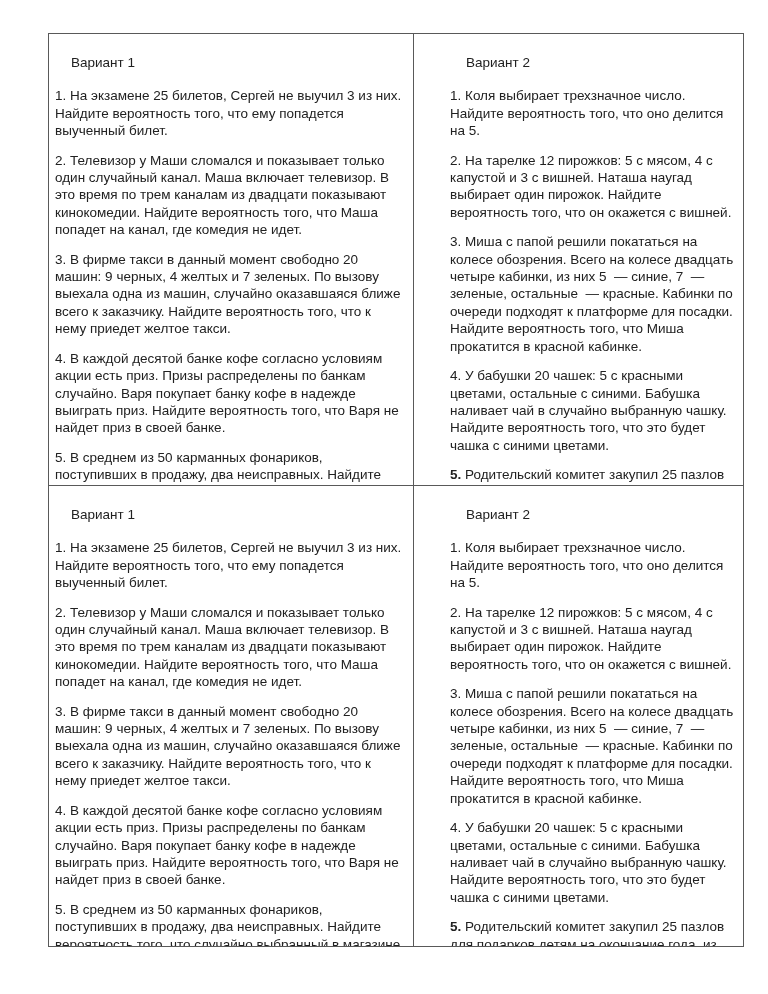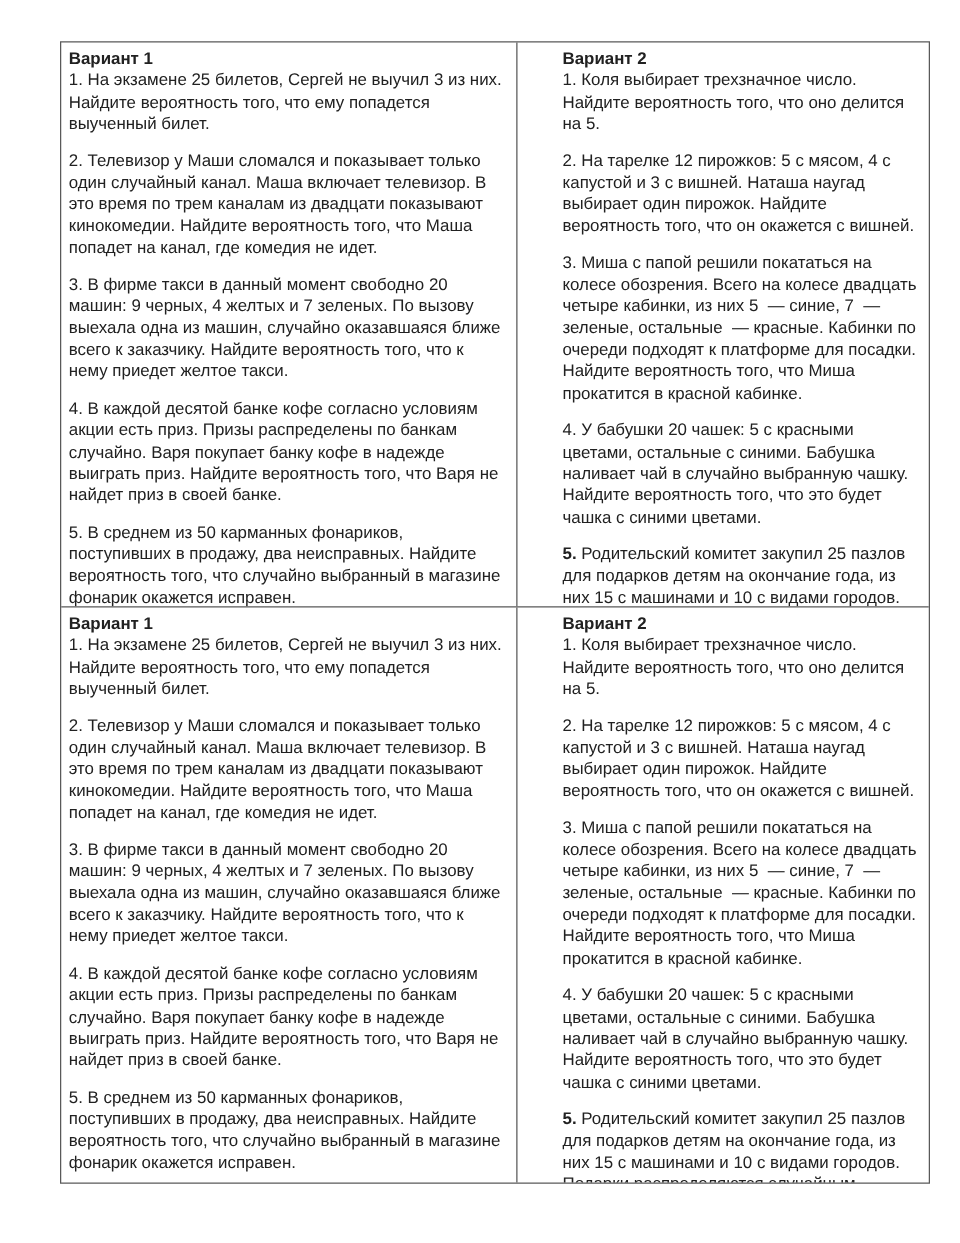--- a/index.html
+++ b/index.html
@@ -43,22 +43,22 @@
     padding: 4px 8px 0 6px;
     overflow: hidden;
     font-size: 13.5px;
     line-height: 17.4px;
   }
   .cell.right {
     border-left: 1px solid #595959;
     padding-left: 36px;
   }
   .variant-title {
-    margin: 0;
-    font-weight: bold;
+    margin: 16px;
+    font-weight: normal;
   }
   .problem {
     margin: 0 0 12px 0;
   }
   .problem-text {
     white-space: pre-wrap;
   }
   .bold-num {
     font-weight: bold;
   }

